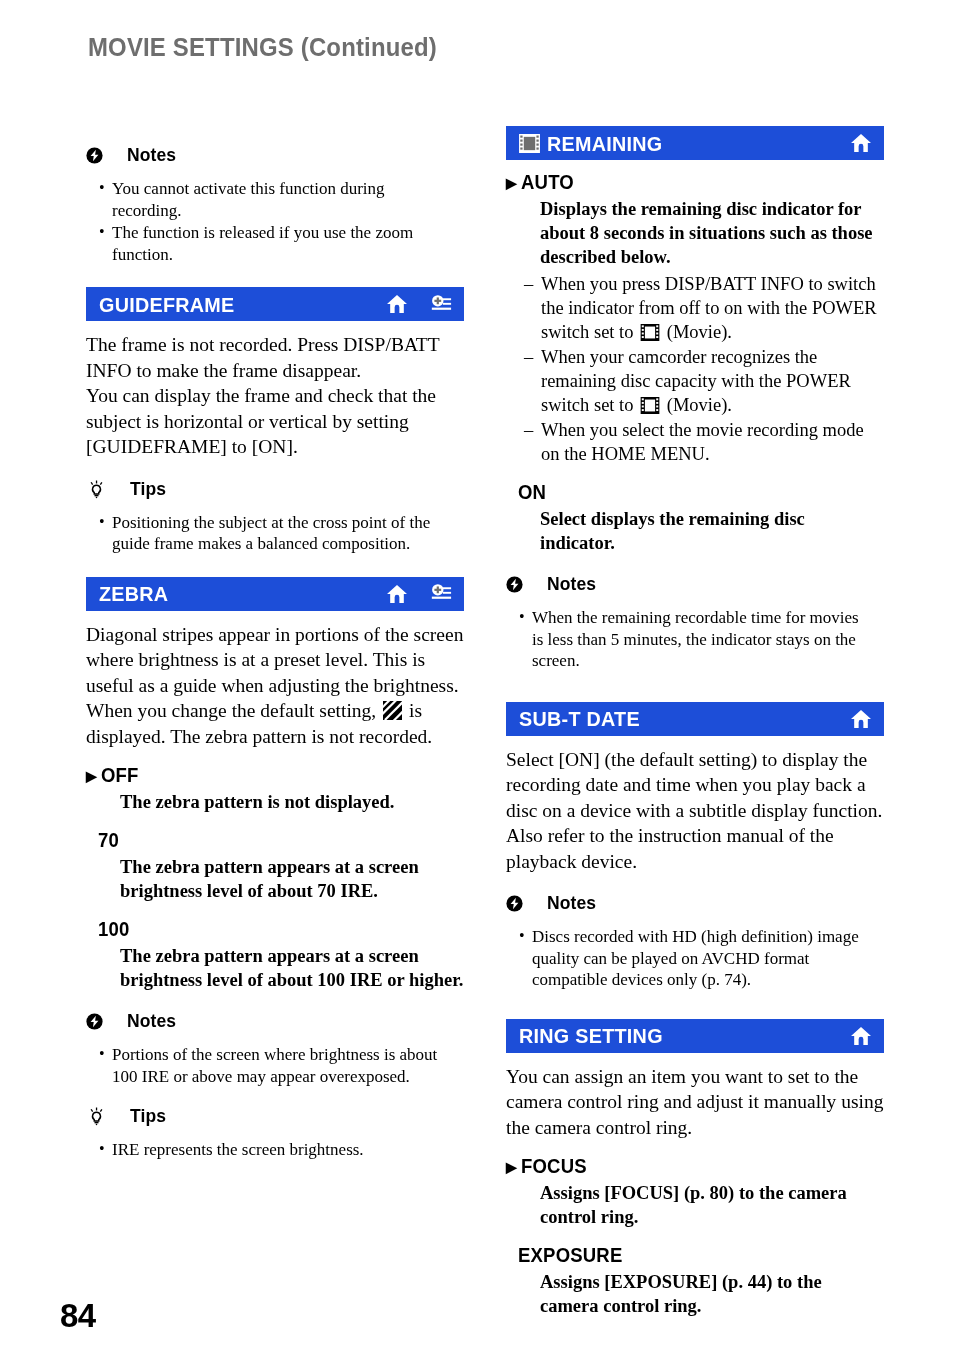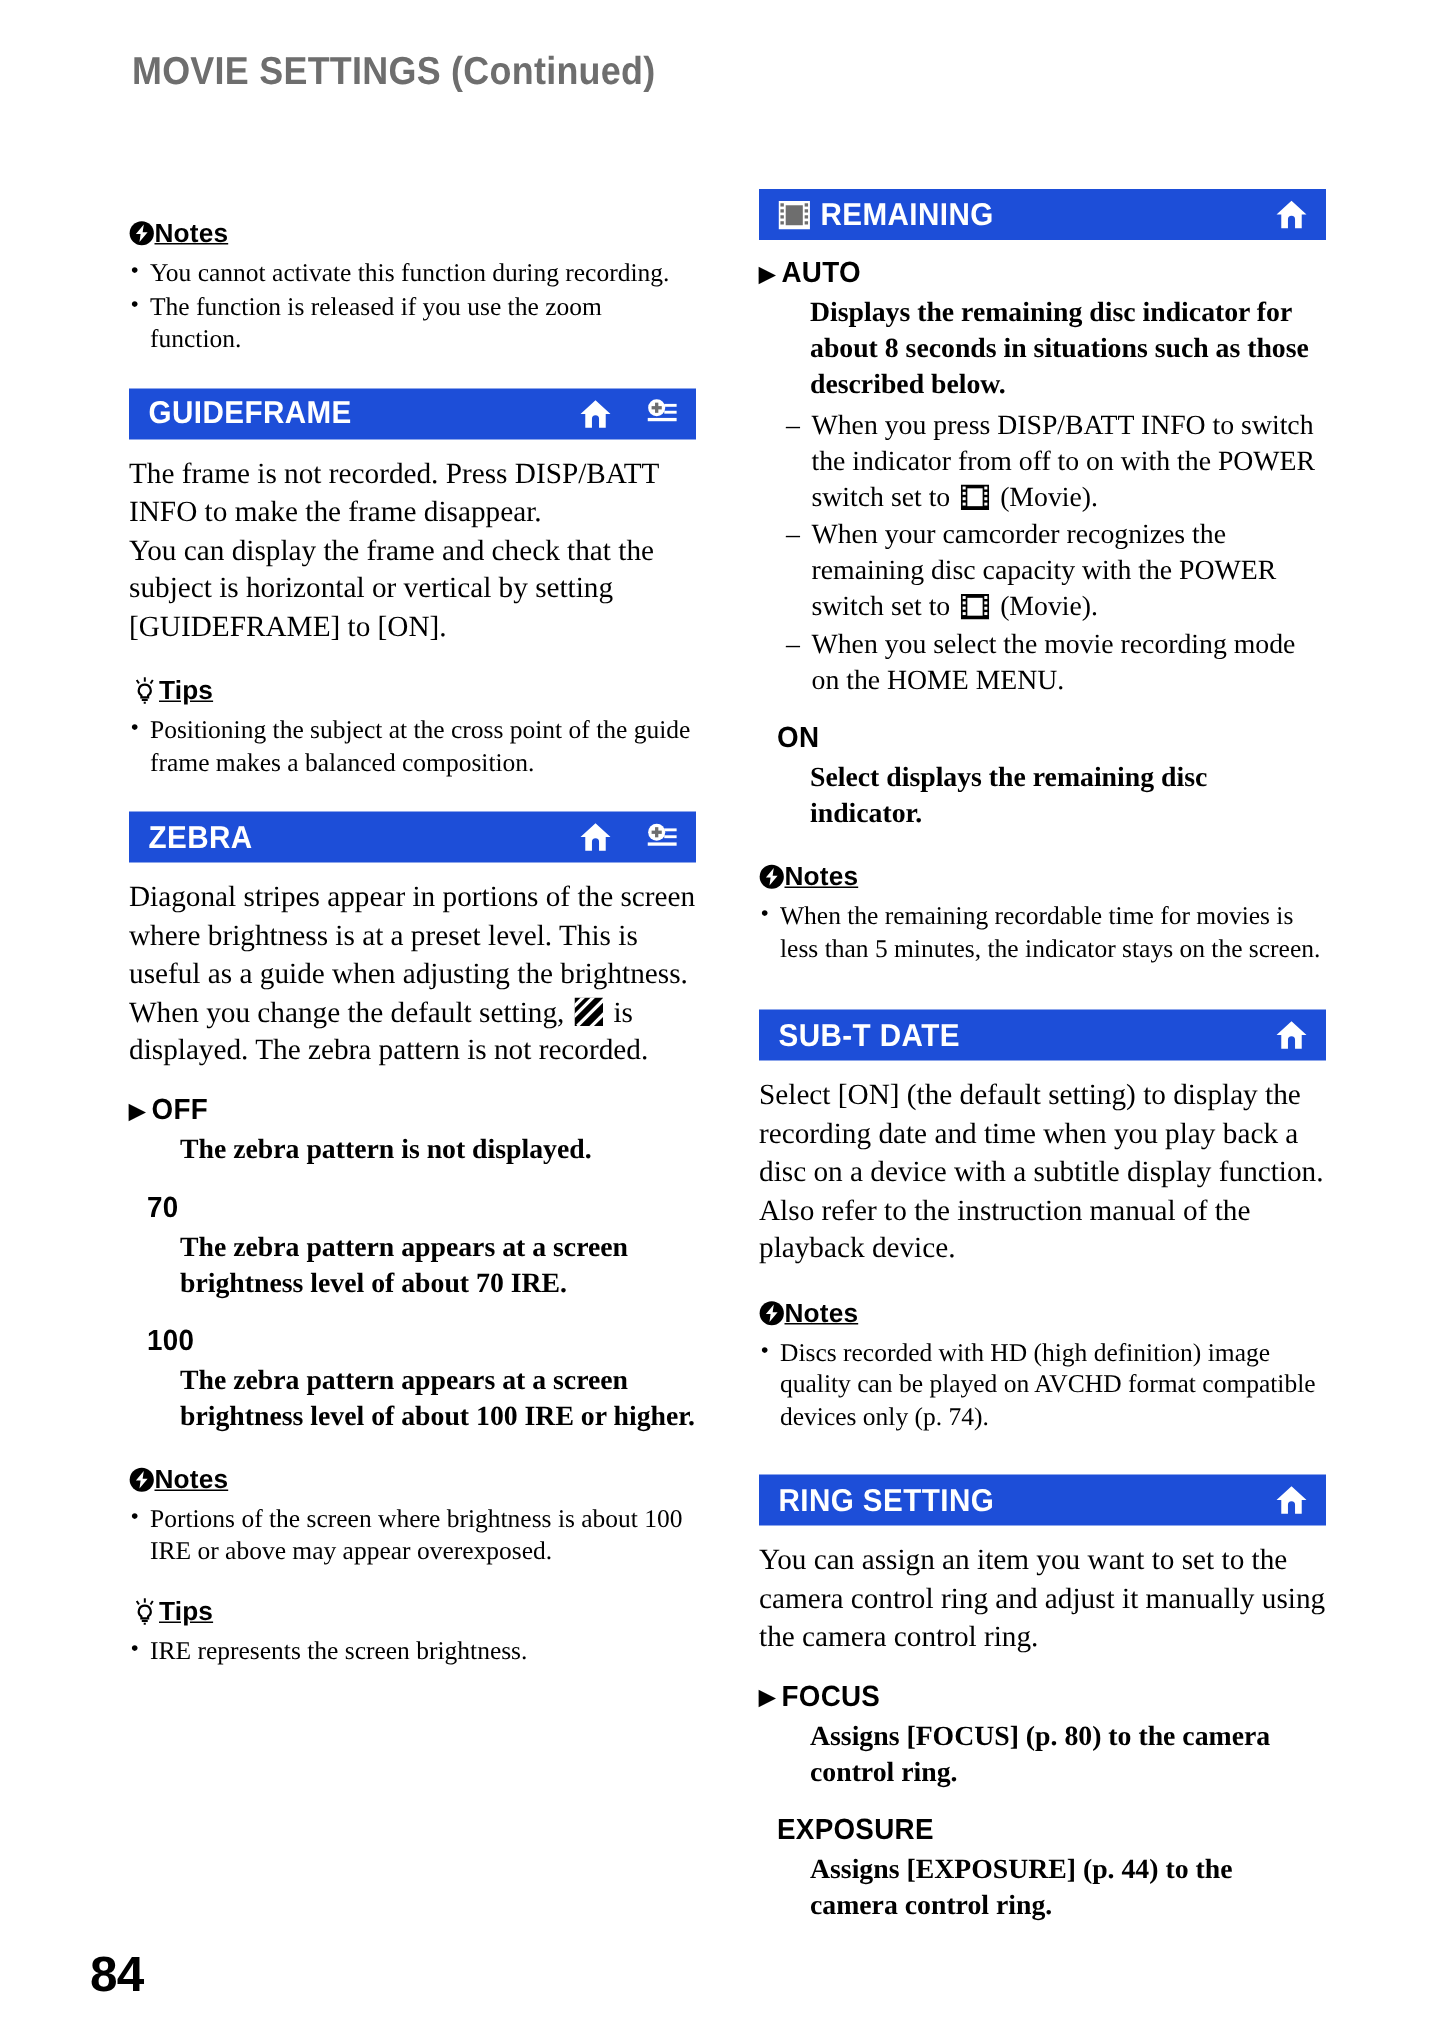--- a/index.html
+++ b/index.html
@@ -82,36 +82,35 @@
     line-height: 25.5px;
     margin: 0 0 0 0;
     text-align: left;
   }
   p.body + p.body { margin-top: 0; }
 
   
   .callout-head {
     display: flex;
     align-items: center;
-    gap: 0;
+    gap: 24px;
     margin-top: 19px;
     margin-bottom: 5px;
-    text-decoration: underline;
   }
   .callout-head .label {
     font-family: "Liberation Sans", sans-serif;
     font-weight: bold;
     font-size: 17.5px;
     letter-spacing: 0.1px;
   }
   .icon-note { width: 17px; height: 17px; display: block; flex: none; }
   .icon-tip  { width: 19px; height: 19px; display: block; flex: none; margin-left: 1px;}
 
   ul.bullets {
-    margin: 0;
+    margin: 12px;
     padding: 0;
     list-style: none;
   }
   ul.bullets li {
     position: relative;
     padding-left: 14px;
     font-size: 17px;
     line-height: 21.5px;
     margin-bottom: 1px;
   }

